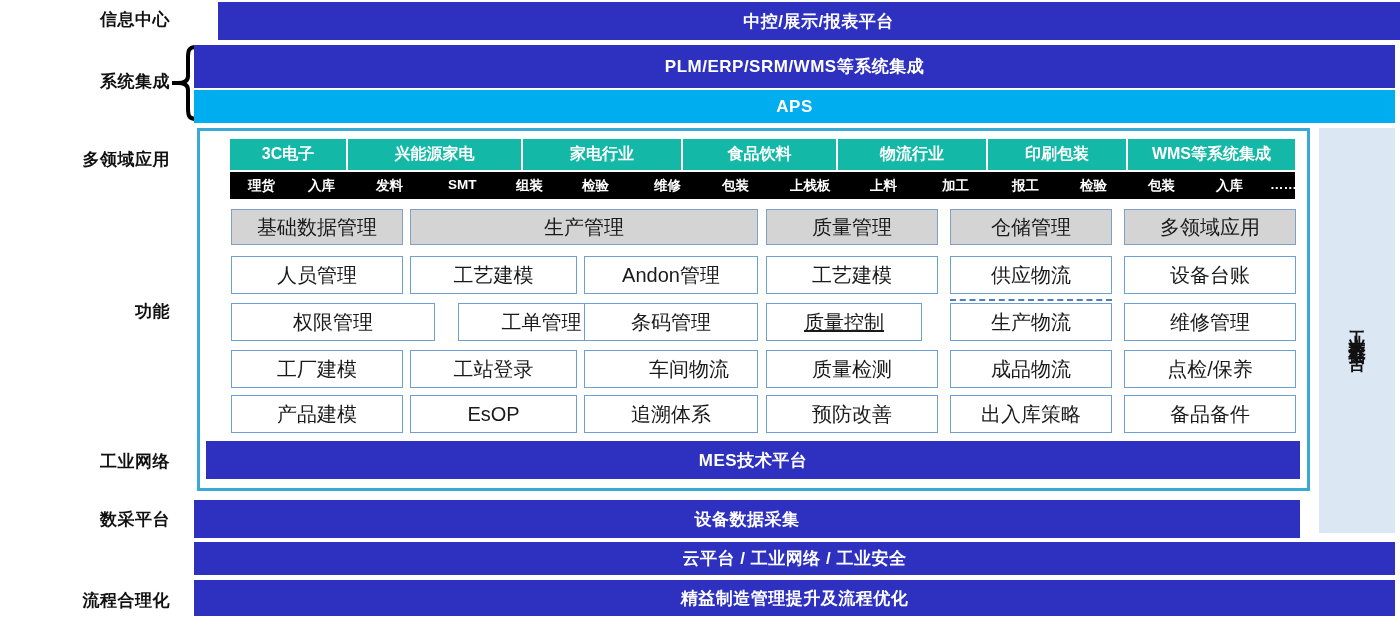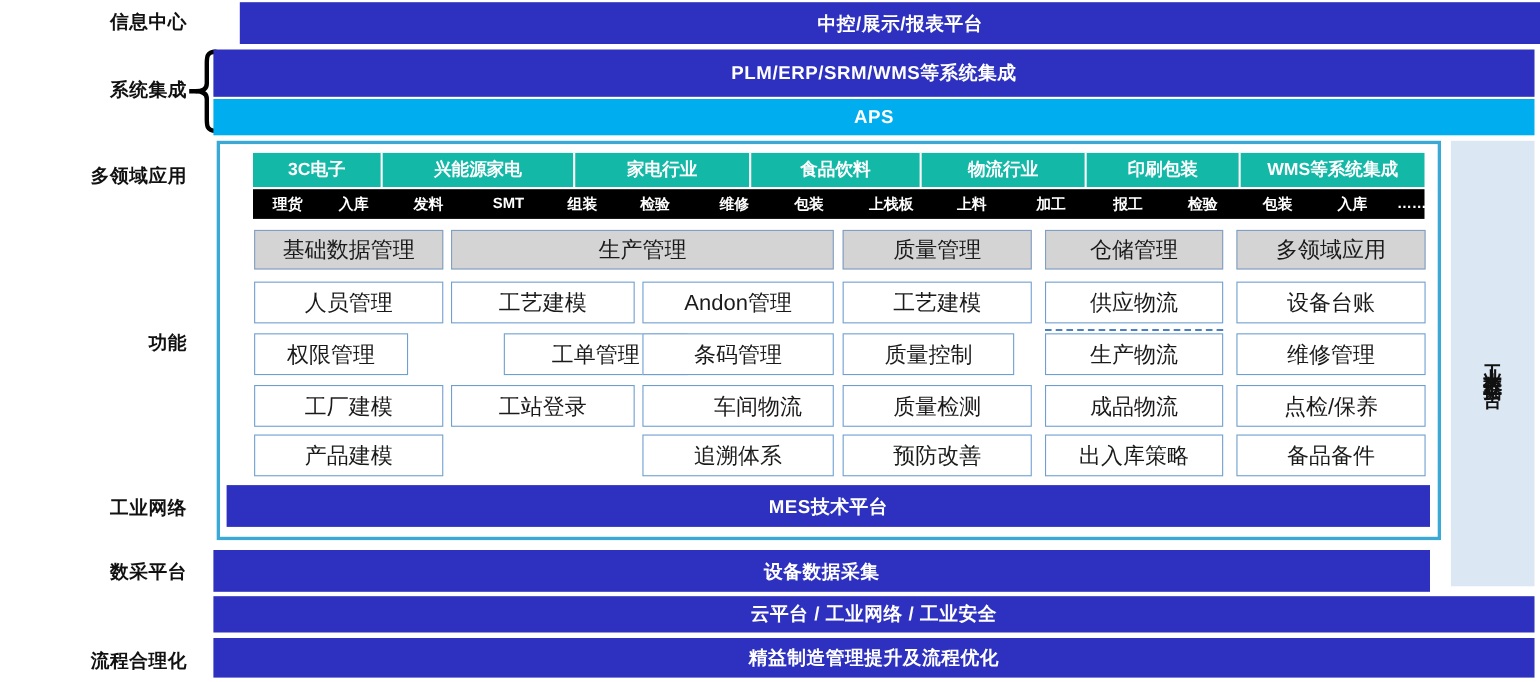--- a/index.html
+++ b/index.html
@@ -124,34 +124,35 @@
       <div class="step" style="position: absolute; left: 782px; top: 5px;">报工</div>
       <div class="step" style="position: absolute; left: 850px; top: 5px;">检验</div>
       <div class="step" style="position: absolute; left: 918px; top: 5px;">包装</div>
       <div class="step" style="position: absolute; left: 986px; top: 5px;">入库</div>
       <div class="step" style="position: absolute; left: 1040px; top: 5px;">……</div>
     </div>
 
   <div id="function-grid" style="position:absolute;left:0;top:0;width:1400px;height:620px;">
       <div class="fhead" style="left: 231px; top: 209px; width: 172px; height: 36px;">基础数据管理</div>
       <div class="fcell" style="left: 231px; top: 256px; width: 172px; height: 38px;">人员管理</div>
-      <div class="fcell" style="left: 231px; top: 303px; width: 140px; height: 38px;">权限管理</div>
+      <div class="fcell" style="left: 231px; top: 303px; width: 204px; height: 38px;">权限管理</div>
       <div class="fcell" style="left: 231px; top: 350px; width: 172px; height: 38px; font-family: Liberation Mono, monospace;">工厂建模</div>
       <div class="fcell" style="left: 231px; top: 395px; width: 172px; height: 38px;">产品建模</div>
       <div class="fhead" style="left: 410px; top: 209px; width: 348px; height: 36px;">生产管理</div>
       <div class="fcell" style="left: 410px; top: 256px; width: 167px; height: 38px;">工艺建模</div>
       <div class="fcell" style="left: 410px; top: 303px; width: 167px; height: 38px; margin-left: 48px;">工单管理</div>
       <div class="fcell" style="left: 410px; top: 350px; width: 167px; height: 38px;">工站登录</div>
+      <div class="fcell" style="left: 410px; top: 395px; width: 167px; height: 38px;">EsOP</div>
       <div class="fcell" style="left: 584px; top: 256px; width: 174px; height: 38px;">Andon管理</div>
       <div class="fcell" style="left: 584px; top: 303px; width: 174px; height: 38px;">条码管理</div>
       <div class="fcell" style="left: 584px; top: 350px; width: 174px; height: 38px; padding-left: 36px;">车间物流</div>
       <div class="fcell" style="left: 584px; top: 395px; width: 174px; height: 38px;">追溯体系</div>
       <div class="fhead" style="left: 766px; top: 209px; width: 172px; height: 36px;">质量管理</div>
       <div class="fcell" style="left: 766px; top: 256px; width: 172px; height: 38px;">工艺建模</div>
-      <div class="fcell" style="left: 766px; top: 303px; width: 156px; height: 38px;">质量控制</div>
+      <div class="fcell" style="left: 766px; top: 303px; width: 156px; height: 38px; text-decoration: underline;">质量控制</div>
       <div class="fcell" style="left: 766px; top: 350px; width: 172px; height: 38px;">质量检测</div>
       <div class="fcell" style="left: 766px; top: 395px; width: 172px; height: 38px;">预防改善</div>
       <div class="fhead" style="left: 950px; top: 209px; width: 162px; height: 36px;">仓储管理</div>
       <div class="fcell" style="left: 950px; top: 256px; width: 162px; height: 38px;">供应物流</div>
       <div class="fcell" style="left: 950px; top: 303px; width: 162px; height: 38px;">生产物流</div>
       <div class="fcell" style="left: 950px; top: 350px; width: 162px; height: 38px;">成品物流</div>
       <div class="fcell" style="left: 950px; top: 395px; width: 162px; height: 38px;">出入库策略</div>
       <div class="fhead" style="left: 1124px; top: 209px; width: 172px; height: 36px;">多领域应用</div>
       <div class="fcell" style="left: 1124px; top: 256px; width: 172px; height: 38px;">设备台账</div>
       <div class="fcell" style="left: 1124px; top: 303px; width: 172px; height: 38px;">维修管理</div>

